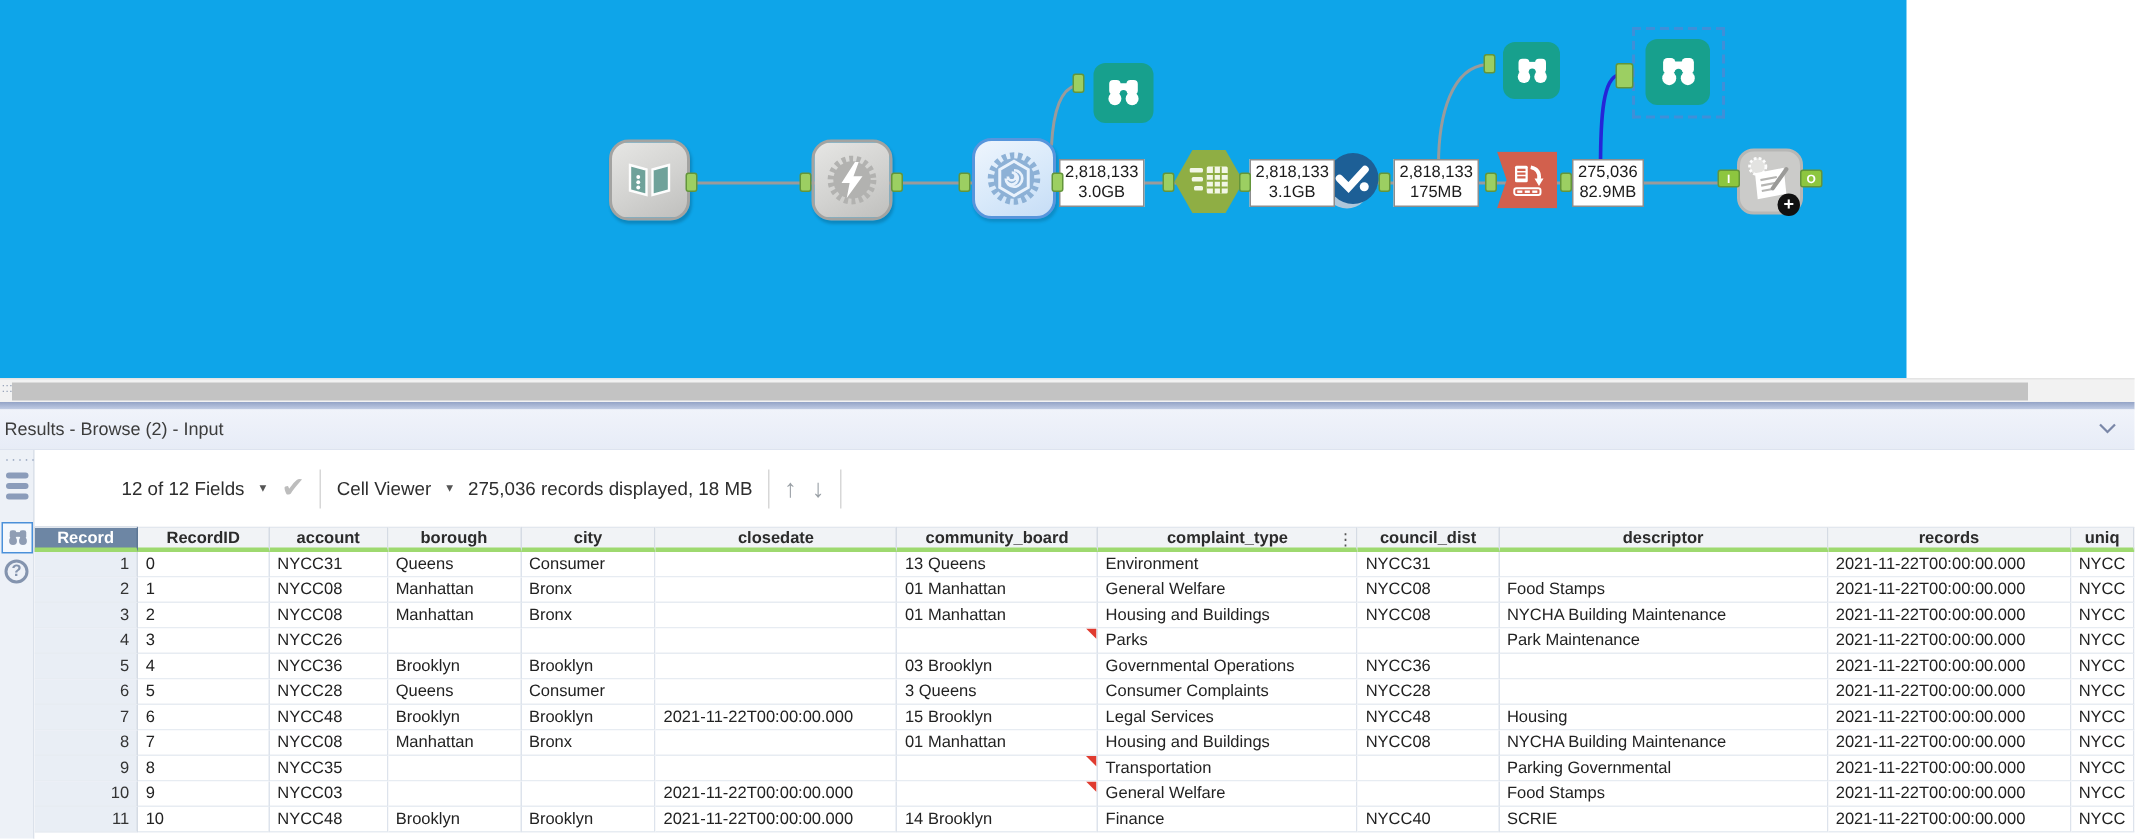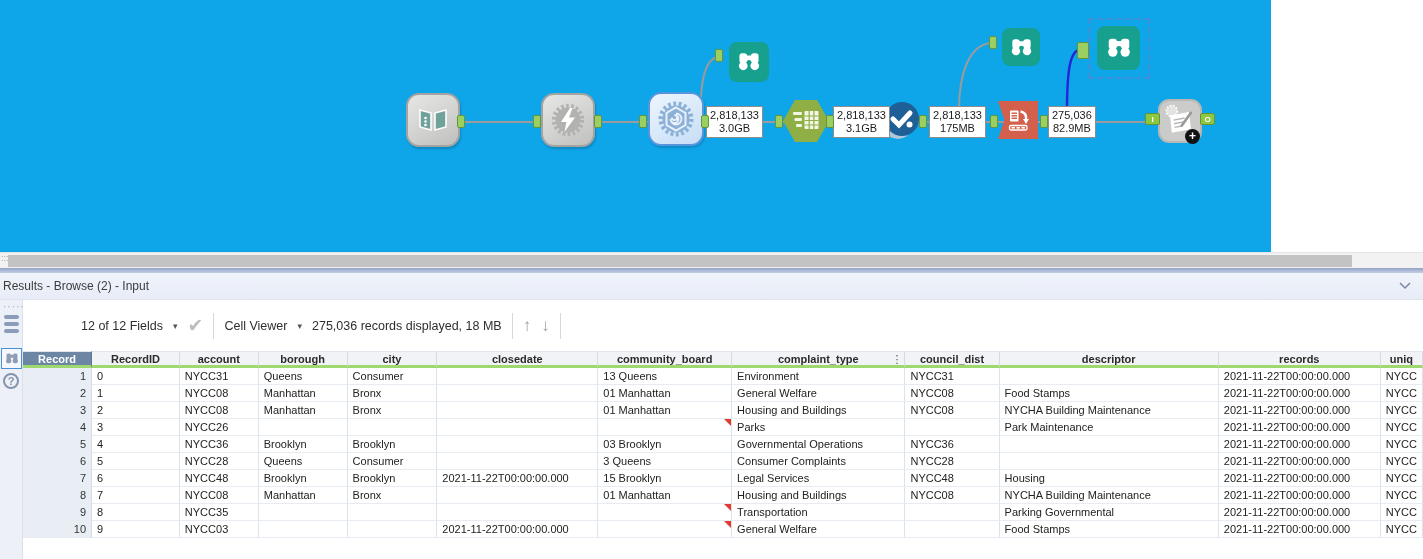--- a/index.html
+++ b/index.html
@@ -463,15 +463,29 @@
           <td>2021-11-22T00:00:00.000</td>
           <td>
             <i class="flag"></i>
           </td>
           <td>General Welfare</td>
           <td></td>
           <td>Food Stamps</td>
           <td>2021-11-22T00:00:00.000</td>
           <td>NYCC</td>
         </tr>
+        <tr>
+          <td class="rec">11</td>
+          <td>10</td>
+          <td>NYCC48</td>
+          <td>Brooklyn</td>
+          <td>Brooklyn</td>
+          <td>2021-11-22T00:00:00.000</td>
+          <td>14 Brooklyn</td>
+          <td>Finance</td>
+          <td>NYCC40</td>
+          <td>SCRIE</td>
+          <td>2021-11-22T00:00:00.000</td>
+          <td>NYCC</td>
+        </tr>
       </tbody>
     </table>
 </div>
 
 </body></html>

